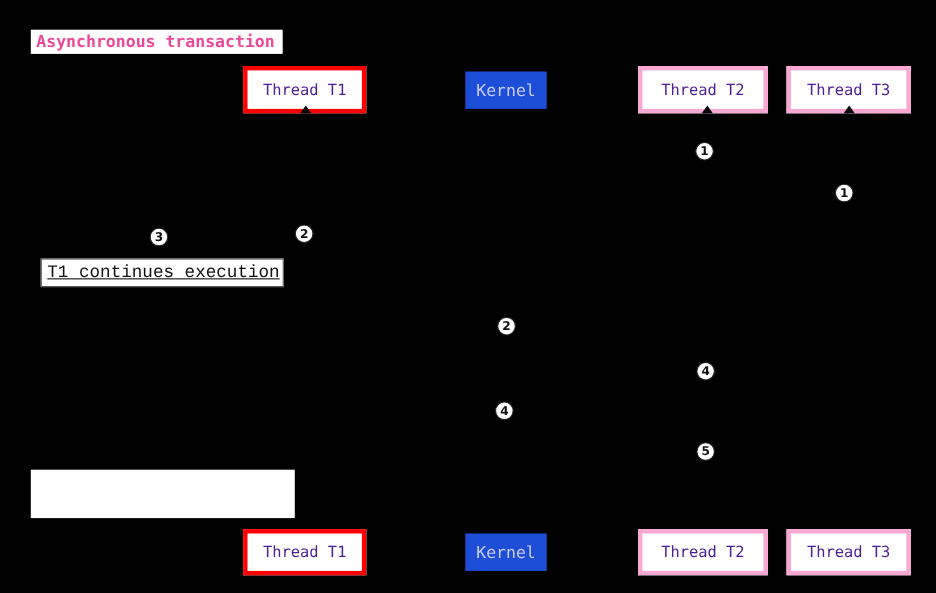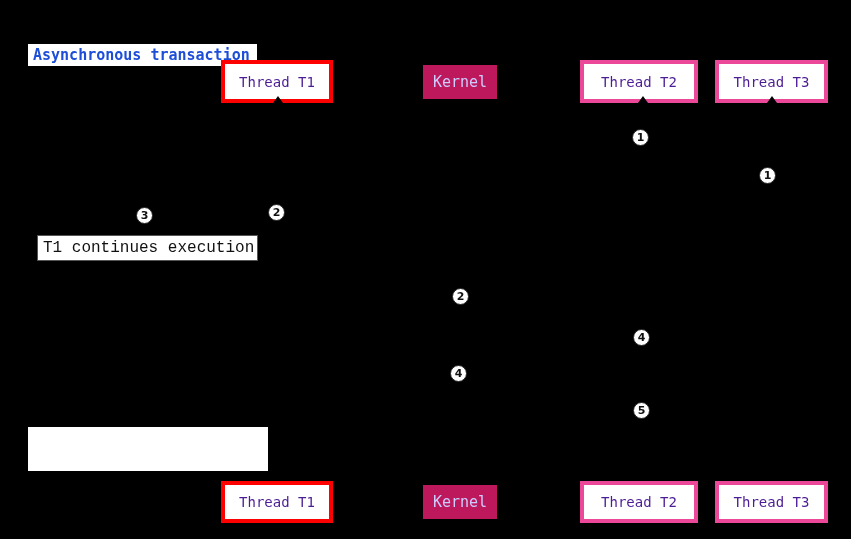--- a/index.html
+++ b/index.html
@@ -8,37 +8,37 @@
     width: 851px; height: 539px;
     background: #000;
     overflow: hidden;
     font-family: "DejaVu Sans Mono", monospace;
   }
   .abs { position: absolute; box-sizing: border-box; }
 
   
   .title-note {
     left: 28px; top: 27px; width: 229px; height: 22px;
-    background: #fff; color: #1d4ed8;
+    background: #fff; color: #ec4899;
     font: bold 15px/22px "DejaVu Sans Mono", monospace;
-    padding: 0 5px; white-space: nowrap; margin-top: 17px;
+    padding: 0 5px; white-space: nowrap;
   }
 
   
   .pbox {
     background: #fff;
     display: flex; align-items: center; justify-content: center;
     color: #4c1d95;
     font: 14px "DejaVu Sans Mono", monospace;
     white-space: nowrap;
   }
   .pbox.red  { border: 4px solid #ff0000; }
-  .pbox.blue { border: 4px solid #ec4899; }
+  .pbox.blue { border: 4px solid #f9a8d4; }
   .kernelbox {
-    background: #be185d; border: none;
+    background: #1d4ed8; border: none;
     display: flex; align-items: center; justify-content: center;
     color: #ccccff; font: 15px "DejaVu Sans Mono", monospace;
     white-space: nowrap;
   }
   .row-top.t1  { left: 221px; top: 60px;  width: 112px; height: 43px; }
   .row-top.kn  { left: 423px; top: 65px;  width: 74px;  height: 34px; }
   .row-top.t2  { left: 580px; top: 60px;  width: 118px; height: 43px; }
   .row-top.t3  { left: 715px; top: 60px;  width: 113px; height: 43px; }
   .row-bot.t1  { left: 221px; top: 481px; width: 112px; height: 42px; }
   .row-bot.kn  { left: 423px; top: 485px; width: 74px;  height: 34px; }
@@ -54,21 +54,21 @@
     background: #fff; border: 1px solid #222;
     display: flex; align-items: center; justify-content: center;
     color: #111; font: bold 11px "DejaVu Sans", sans-serif;
   }
 
   
   .note {
     background: #fff; border: 1px solid #555;
     color: #111;
     font: 16px/24px "Liberation Mono", monospace;
-    white-space: nowrap; padding: 0 5px;
+    white-space: nowrap; padding: 0 5px; text-decoration: underline;
   }
   .note.t1cont { left: 37px; top: 235px; width: 221px; height: 26px; }
   .note.empty  { left: 28px; top: 427px; width: 240px; height: 44px; border: none; }
 
   
   .notch-up, .notch-down { width: 0; height: 0; }
   .notch-up   { border-left: 5px solid transparent; border-right: 5px solid transparent; border-bottom: 7px solid #000; }
   .notch-down { border-left: 5px solid transparent; border-right: 5px solid transparent; border-top: 7px solid #000; }
 </style>
 </head>

